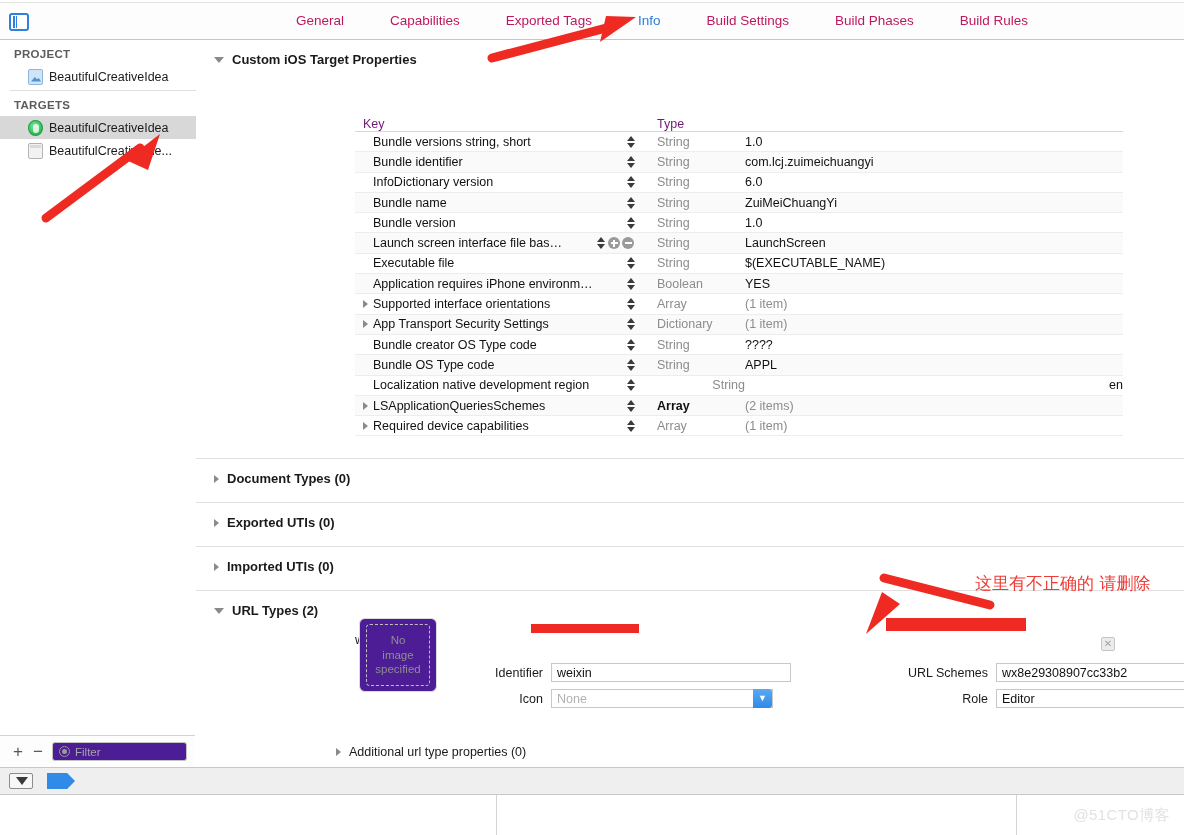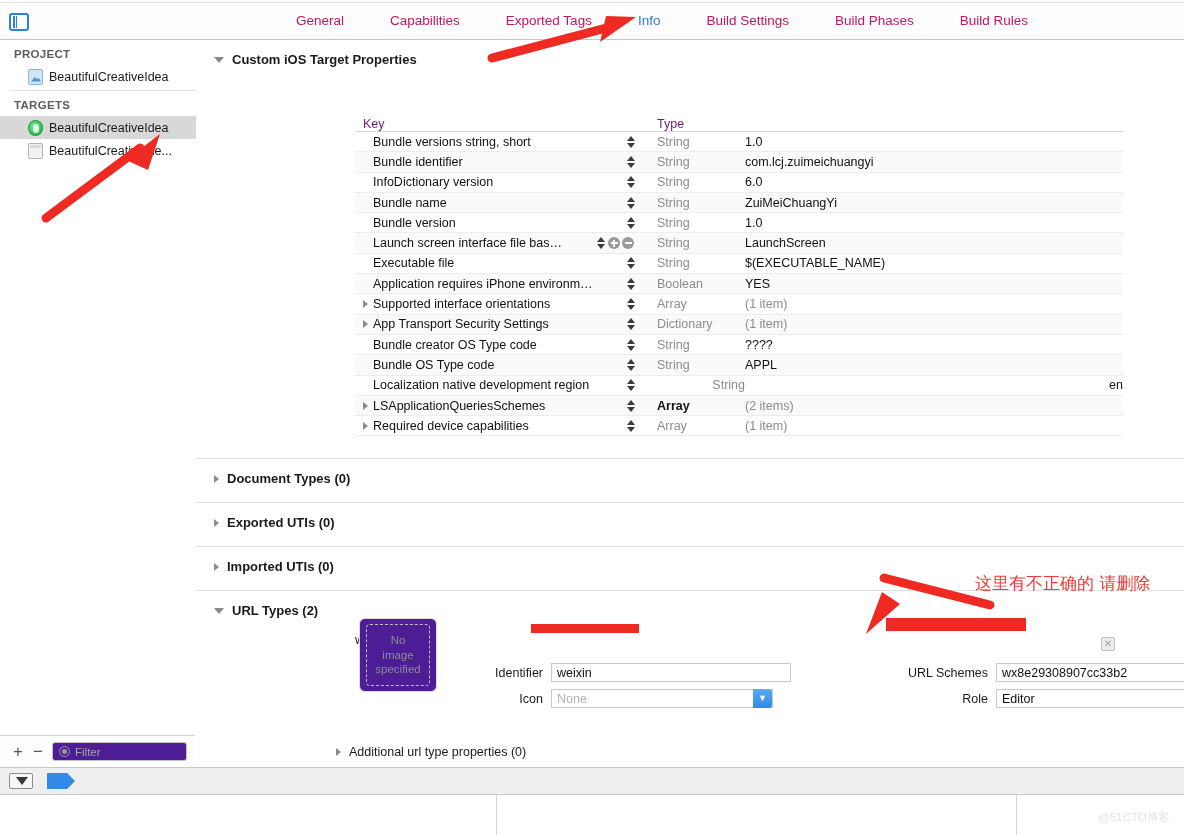--- a/index.html
+++ b/index.html
@@ -276,21 +276,21 @@
   }
   .botpanel {
     position: absolute; left: 0; top: 795px; width: 1184px; height: 40px;
     background: #ffffff;
   }
   .botpanel .divider {
     position: absolute; top: 0; width: 1px; height: 40px; background: #d4d4d4;
   }
   .watermark {
     position: absolute; right: 14px; bottom: 10px;
-    font-size: 11px; color: #e2e2e2; letter-spacing: .4px;
+    font-size: 15px; color: #e2e2e2; letter-spacing: .4px;
   }
 
   
   .ann { position: absolute; pointer-events: none; }
   .ann-note {
     font-size: 17px; color: #ef3b36; white-space: nowrap;
     font-family: "DejaVu Sans", sans-serif;
   }
 </style>
 </head>

